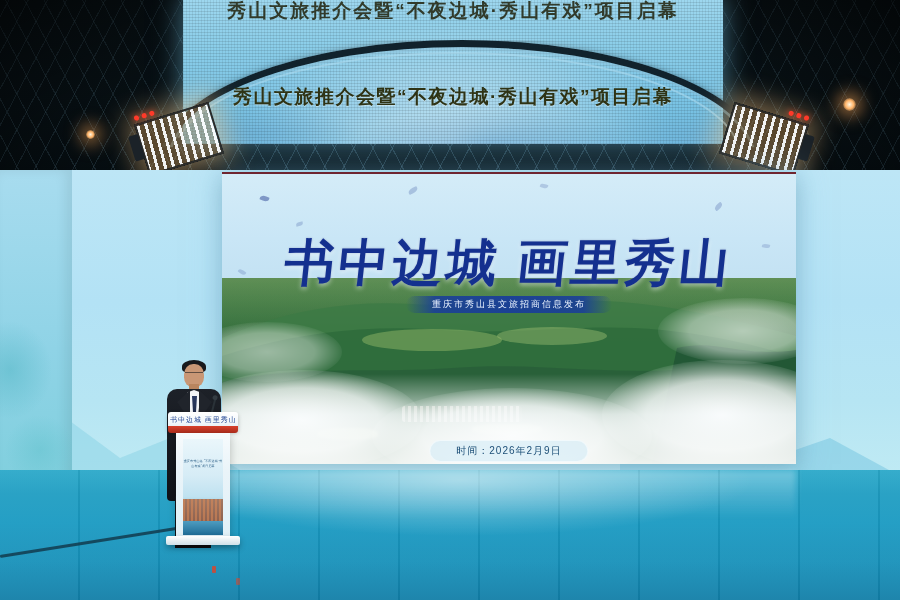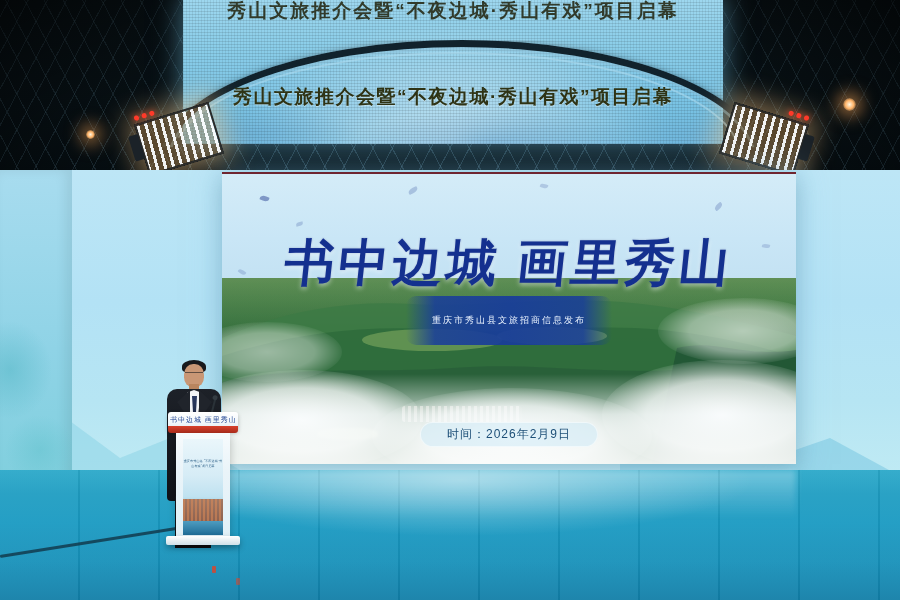--- a/index.html
+++ b/index.html
@@ -190,37 +190,37 @@
     font-family: "Liberation Serif", serif;
     font-size: 50px; font-weight: 700;
     letter-spacing: 4px;
     color: #14308f;
     white-space: nowrap;
     text-shadow: 0 2px 5px rgba(255,255,255,.55), 0 0 2px rgba(20,40,120,.4);
     transform: skewX(-6deg);
   }
   .ms-subtitle-pill {
     position:absolute; left:50%; top:122px; transform:translateX(-50%);
-    padding: 18px 26px;
+    padding: 2px 26px;
     border-radius: 10px;
     background: linear-gradient(90deg, rgba(24,60,155,0) 0%, rgba(24,60,155,.85) 14%, rgba(24,60,155,.92) 50%, rgba(24,60,155,.85) 86%, rgba(24,60,155,0) 100%);
     color: #eaf3ff;
     font-size: 9px; letter-spacing: 2px; white-space:nowrap;
   }
   .ms-info-pill {
     position:absolute; left:50%; transform:translateX(-50%);
     border-radius: 14px;
     background: rgba(206,233,245,.55);
     border: 1px solid rgba(255,255,255,.55);
     color: #1d4f77;
     white-space:nowrap;
     text-align:center;
   }
   #pill-speaker { top: 222px; padding: 3px 28px; font-size: 8px; letter-spacing: 1px; }
-  #pill-time   { top: 248px; padding: 3px 26px; font-size: 12px; letter-spacing: 1px; }
+  #pill-time   { top: 266px; padding: 3px 26px; font-size: 10px; letter-spacing: 1px; }
 
   
   .floor {
     position:absolute; left:0; top:470px; width:900px; height:130px;
     background:
       linear-gradient(180deg, #2ba9c9 0%, #1f9dc2 18%, #199ac2 40%, #1791ba 70%, #127fa8 100%);
   }
   .floor-sheen {
     position:absolute; inset:0;
     background:

